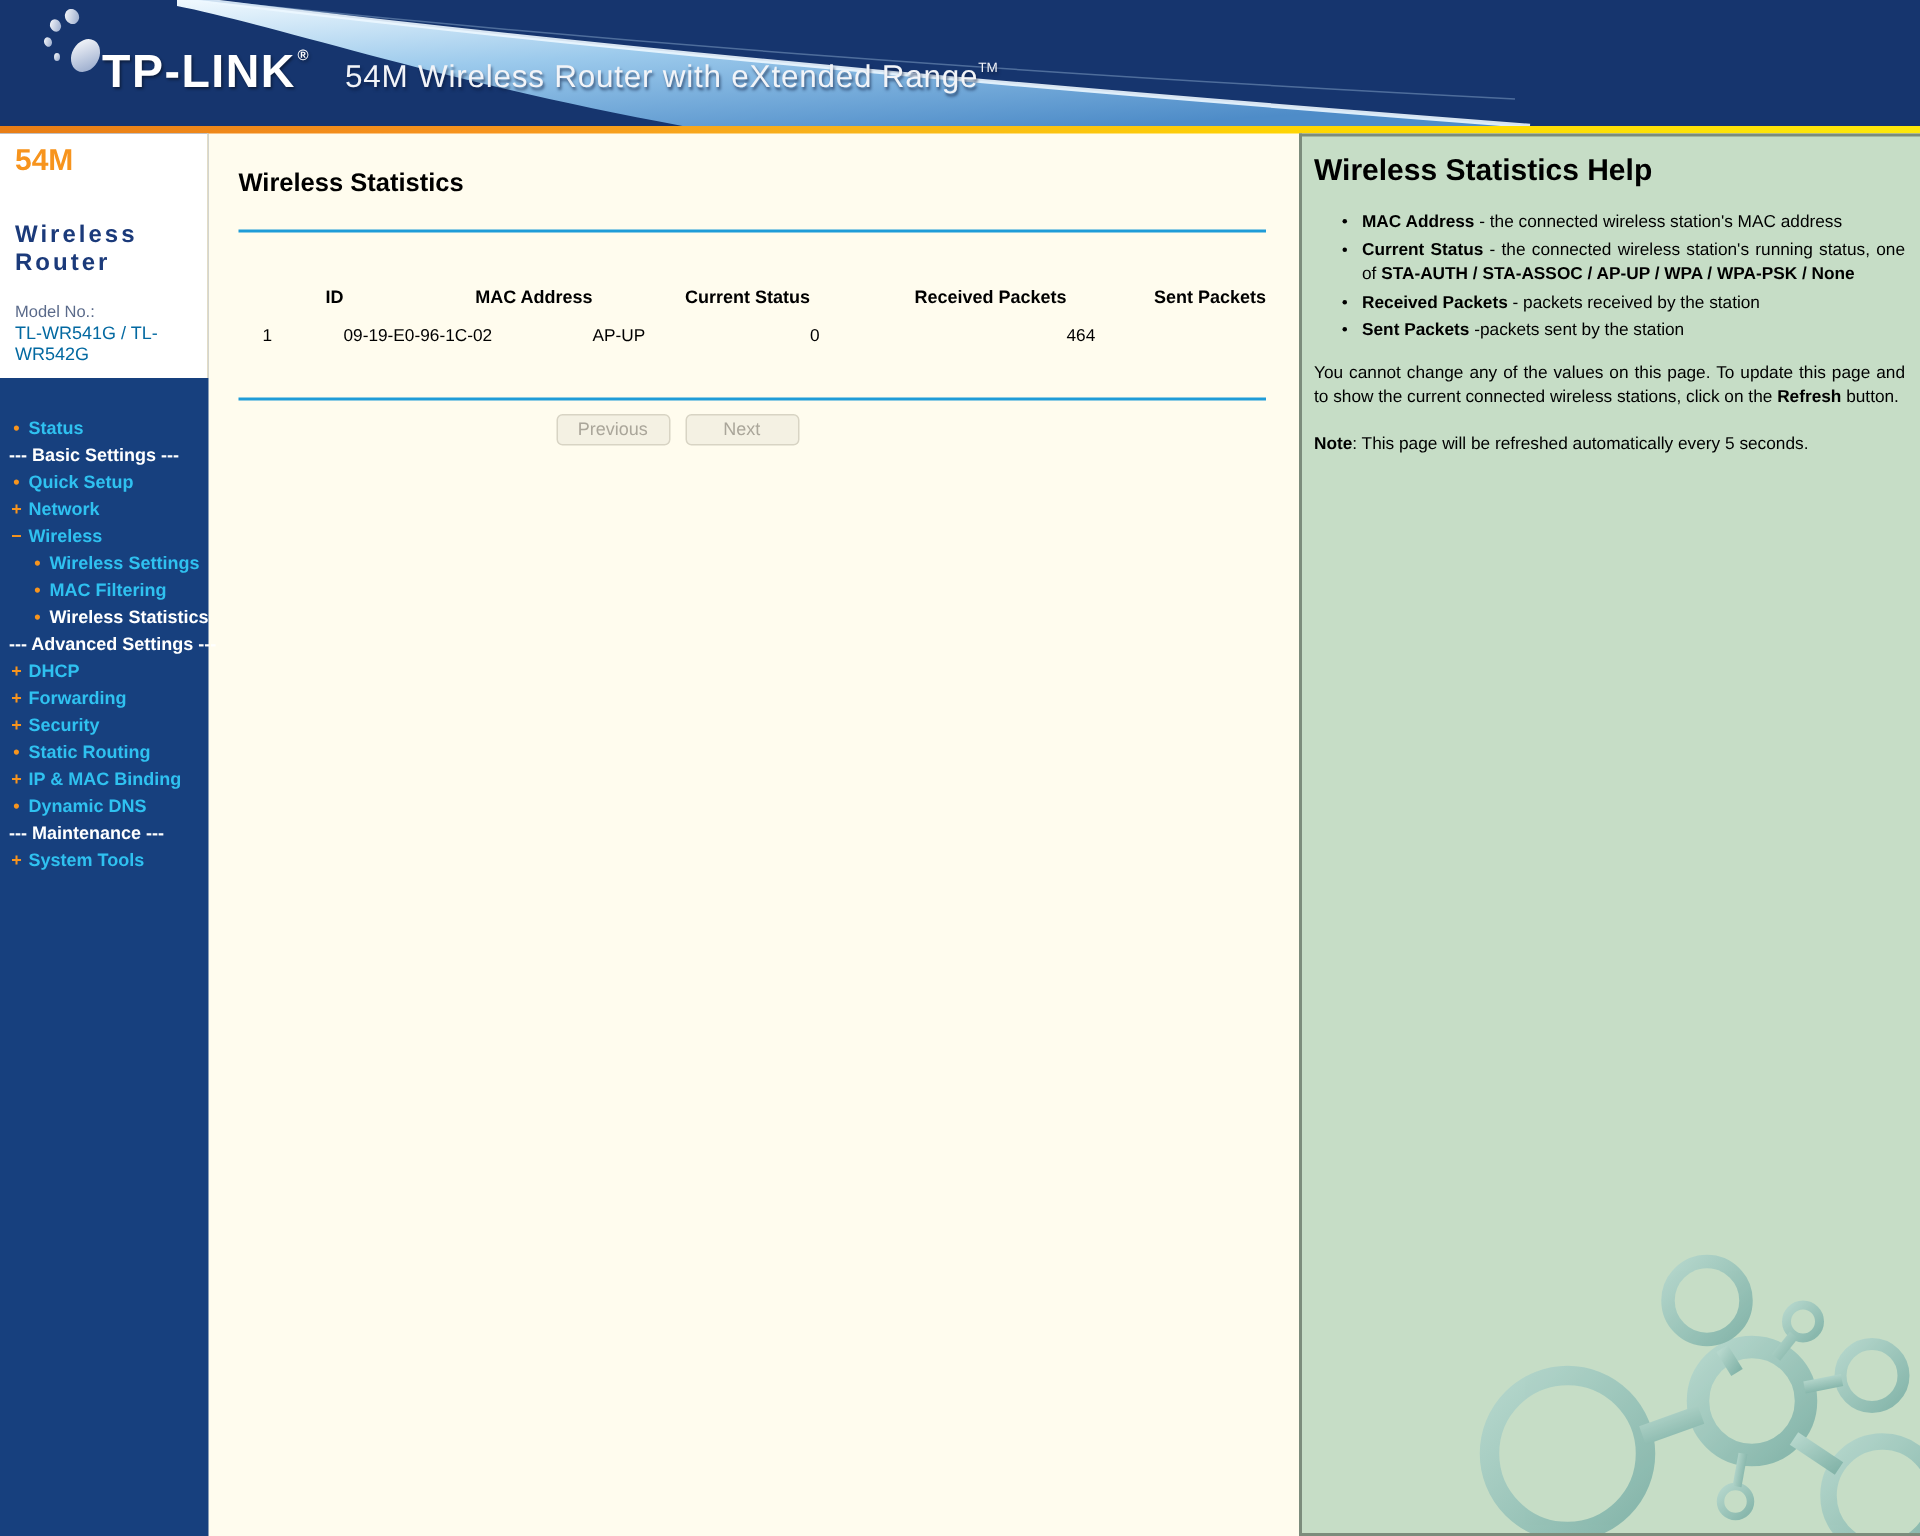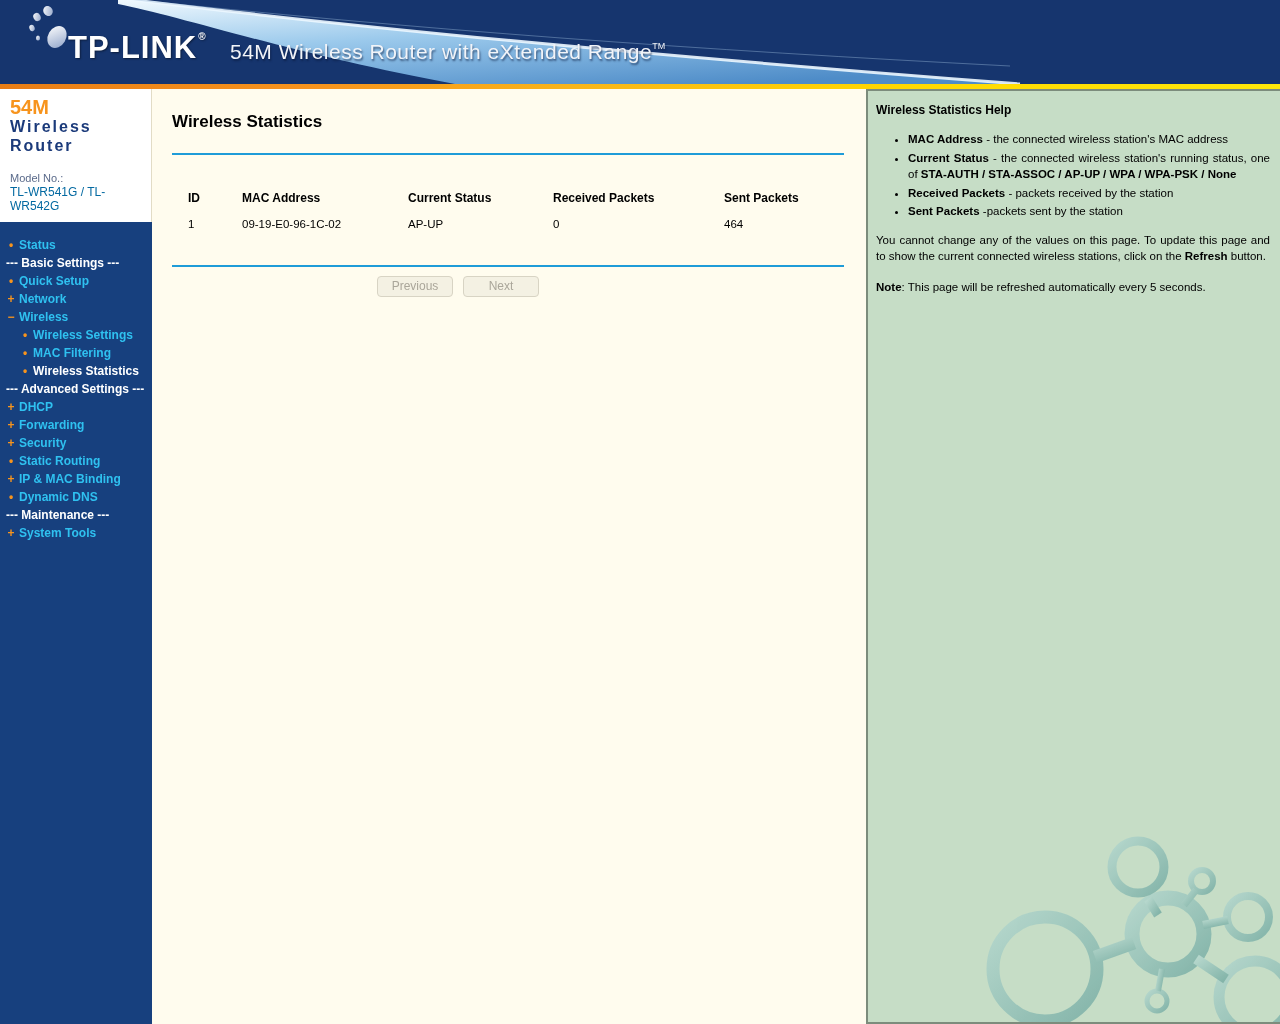--- a/index.html
+++ b/index.html
@@ -18,61 +18,61 @@
   .footprint { position:absolute; left:0; top:2px; }
   .brand { position:absolute; left:42px; top:26px; color:#ffffff; font-size:31px; font-weight:bold; letter-spacing:1px; text-shadow:1px 1px 2px rgba(0,0,0,.45); }
   .brand sup { font-size:10px; vertical-align:18px; margin-left:1px; }
   .tagline { position:absolute; left:230px; top:40px; color:#f2f4f8; font-size:21px; text-shadow:1px 2px 2px rgba(10,25,60,.6); letter-spacing:.5px; }
   .tagline sup { font-size:9px; vertical-align:10px; letter-spacing:0; }
   .hdr-rule { height:5px; flex:none; background:linear-gradient(to right,#e87d15,#f7941d 25%,#f8b51a 45%,#ffd800 70%,#ffe80a); }
 
   
   .cols { flex:1; display:flex; min-height:0; }
 
-  .leftcol { width:152px; flex:none; display:flex; flex-direction:column; background:#17407e; }
+  .leftcol { width:139px; flex:none; display:flex; flex-direction:column; background:#17407e; }
   .model-box { background:#ffffff; padding:8px 6px 9px 10px; border-right:1px solid #e2dcc6; flex:none; }
   .model-speed { color:#f7941d; font-size:20px; font-weight:bold; line-height:20px; }
-  .model-name { color:#1b3a7a; font-size:16px; font-weight:bold; letter-spacing:2px; line-height:19px; }
+  .model-name { color:#1b3a7a; font-size:16px; font-weight:bold; letter-spacing:2px; line-height:19px;margin-top:30px; }
   .model-label { color:#5a6a8a; font-size:11px; margin-top:17px; line-height:13px; }
   .model-nums { color:#0369a1; font-size:12px; line-height:14px; }
 
-  .nav { list-style:none; margin:0; padding:14px 2px 0 6px; }
+  .nav { list-style:none; margin:0; padding:24px 2px 0 6px; }
   .nav li { height:18px; line-height:18px; font-size:12px; font-weight:bold; white-space:nowrap; }
   .nav .marker { color:#f7941d; display:inline-block; width:10px; text-align:center; margin-right:3px; }
   .nav .nav-label { color:#2fc1f0; cursor:pointer; text-decoration:none; }
   .nav li.sub { padding-left:14px; }
   .nav li.section { color:#ffffff; }
   .nav .nav-label.active { color:#ffffff; }
 
   
   .main { flex:1; padding:0 22px 0 20px; position:relative; min-width:0; }
   .page-title { margin-top:23px; font-size:17px; font-weight:bold; color:#000; }
   .blue-rule { height:2px; background:#1f9cd8; border:0; margin:0; }
   .rule1 { margin-top:21px; }
   .stations-row { margin-top:9px; display:flex; align-items:center; font-size:12px; }
   .stations-label { font-weight:bold; color:#000; }
   .stations-count { color:#2a5aa8; font-weight:bold; margin-left:36px; }
   .btn { font-family:"Liberation Sans", sans-serif; font-size:12px; color:#000;
          border:1px solid #27497f; border-radius:4px;
          background:linear-gradient(#ffffff,#e7e7df 60%,#d9d9cf);
          padding:2px 13px 3px; margin-left:16px; cursor:pointer; }
   .stats-table { margin-top:36px; width:100%; border-collapse:collapse; }
-  .stats-table th { text-align:left; font-size:12px; font-weight:bold; color:#000; padding:0 0 13px 0; }
+  .stats-table th { text-align:right; font-size:12px; font-weight:bold; color:#000; padding:0 0 13px 0; }
   .stats-table td { font-size:11.5px; color:#000; padding:0; }
   .col-id { padding-left:16px !important; }
   .rule2 { margin-top:35px; }
   .pager { margin-top:9px; display:flex; justify-content:center; position:relative; left:-50px; }
   .btn-disabled { font-family:"Liberation Sans", sans-serif; font-size:12px; color:#aaa69a;
          border:1px solid #d8d4c4; border-radius:4px; background:#f4f1e3;
          width:76px; padding:2px 0 3px; margin:0 5px; }
 
   
   .help { width:414px; flex:none; background:#c6ddc6; border:2px solid #7c8c7c; border-right:0;
           padding:6px 10px 0 8px; position:relative; overflow:hidden; }
-  .help-title { font-size:12px; font-weight:bold; color:#000; margin:6px 0 15px; }
+  .help-title { font-size:20px; font-weight:bold; color:#000; margin:6px 0 15px; }
   .help p, .help li { font-size:11.5px; line-height:1.38; color:#000; text-align:justify; }
   .help p { margin:0 0 15px; position:relative; z-index:2; }
   .help ul { margin:0 0 13px; padding-left:32px; position:relative; z-index:2; }
   .help li { margin-bottom:3px; }
   .help .gap { margin-bottom:16px; }
   .deco { position:absolute; right:0; bottom:0; z-index:1; }
 </style>
 </head>
 <body>
 

